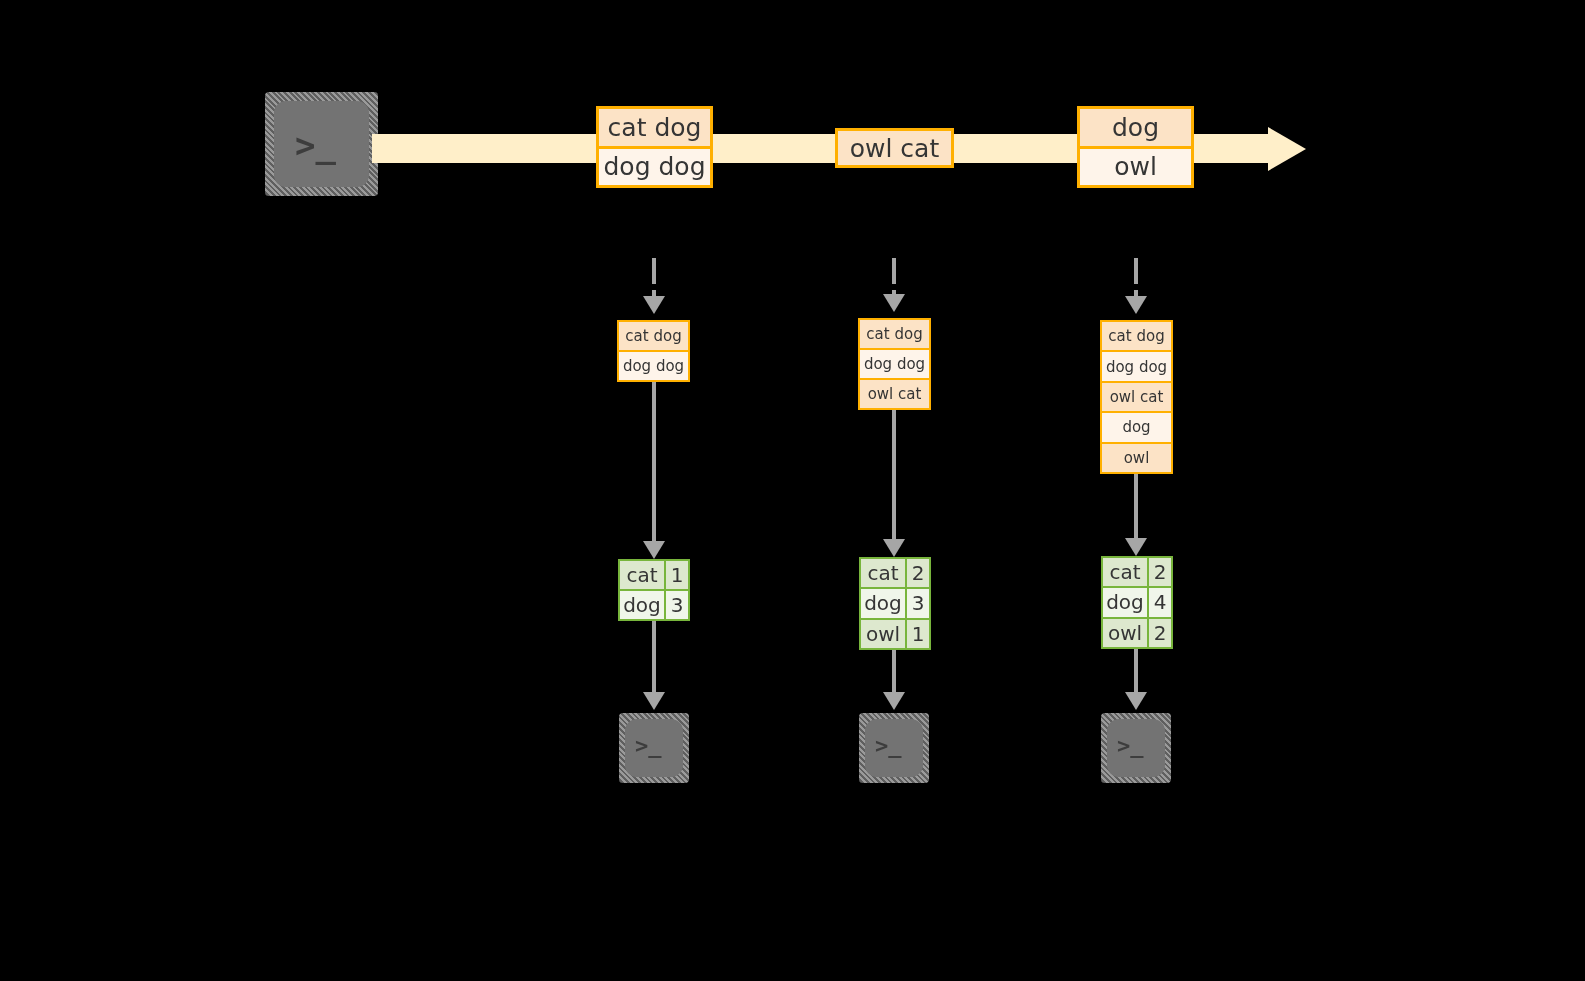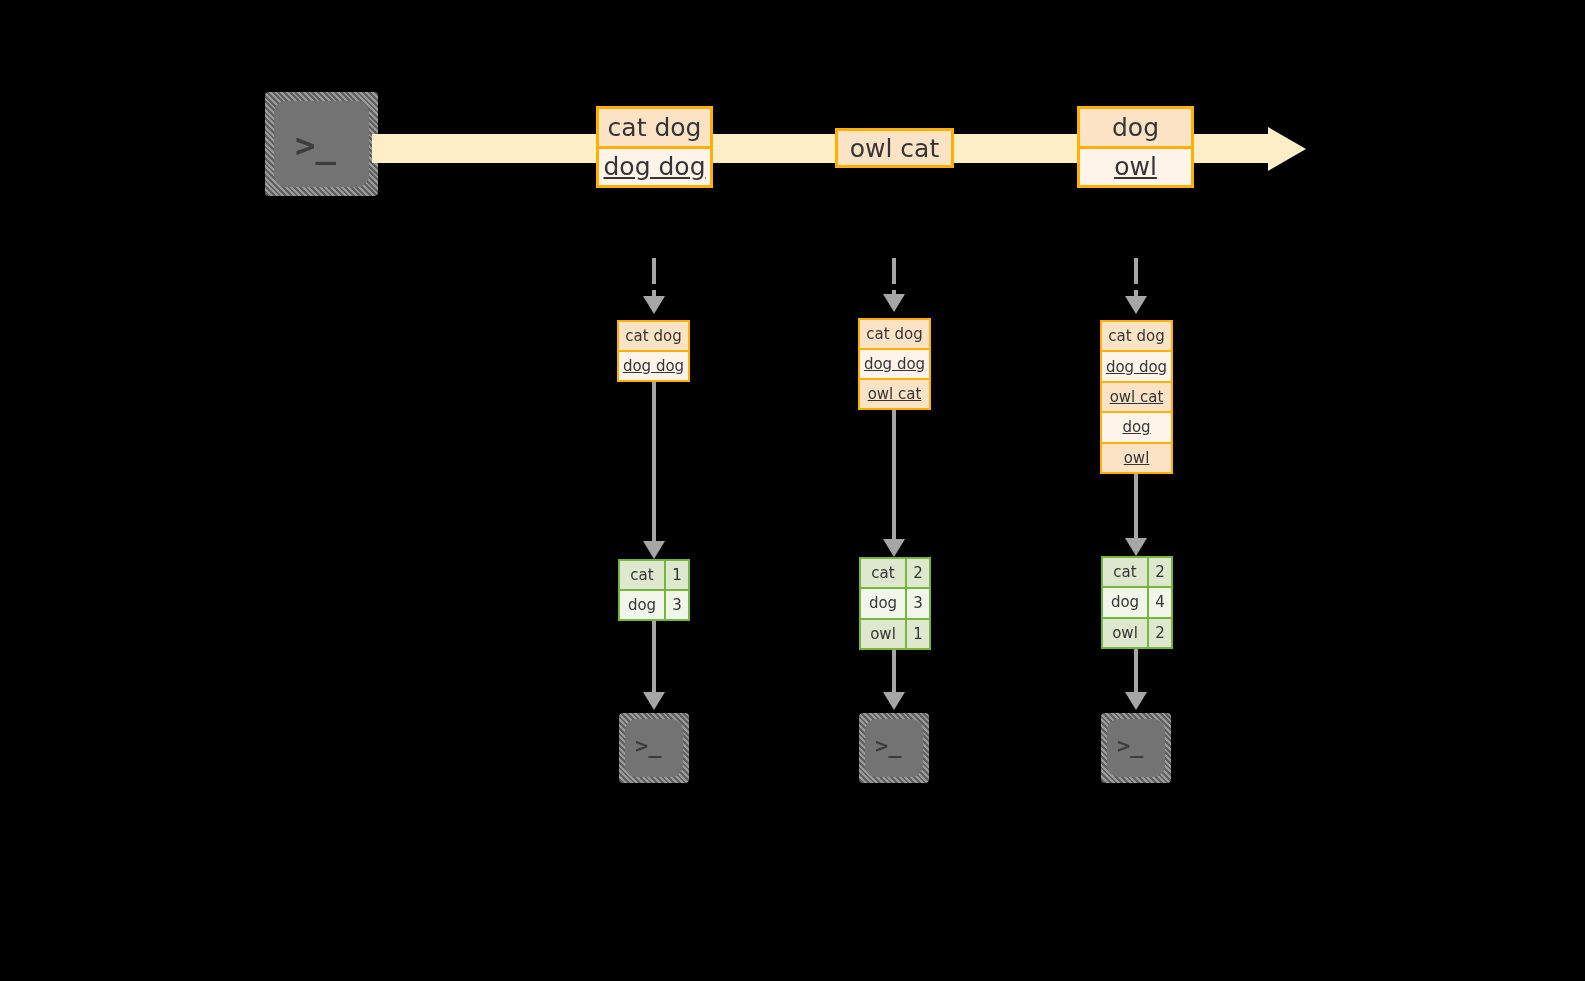--- a/index.html
+++ b/index.html
@@ -69,21 +69,21 @@
     box-sizing: border-box;
     flex: 1 1 0;
     display: flex;
     align-items: center;
     justify-content: center;
     color: #353535;
     white-space: nowrap;
   }
   .rec .cell.dark  { background: #FCE3C6; }
   .rec .cell.light { background: #FEF4EA; }
-  .rec .cell.sep   { border-top: 3px solid #FFB000; text-decoration: underline; }
+  .rec .cell.sep   { border-top: 3px solid #FFB000; }
 
   
   .rec.big .cell { font-size: 25px; }
   
   .rec.small .cell { font-size: 15px; }
   .rec.small .cell.sep { border-top: 2px solid #FFB000; }
   .rec.small { border-width: 2px; }
 
   
   .res {
@@ -96,21 +96,21 @@
   .res .row {
     flex: 1 1 0;
     display: flex;
   }
   .res .row + .row { border-top: 2px solid #78B53C; }
   .res .k, .res .v {
     box-sizing: border-box;
     display: flex;
     align-items: center;
     justify-content: center;
-    font-size: 15px;
+    font-size: 20px;
     color: #353535;
     text-align: right;
   }
   .res .k { width: 44px; }
   .res .v { width: 24px; border-left: 2px solid #78B53C; }
   .res .row.dark  .k, .res .row.dark  .v { background: #DDE8CE; }
   .res .row.light .k, .res .row.light .v { background: #F0F6EA; }
 
   
   .vline {

